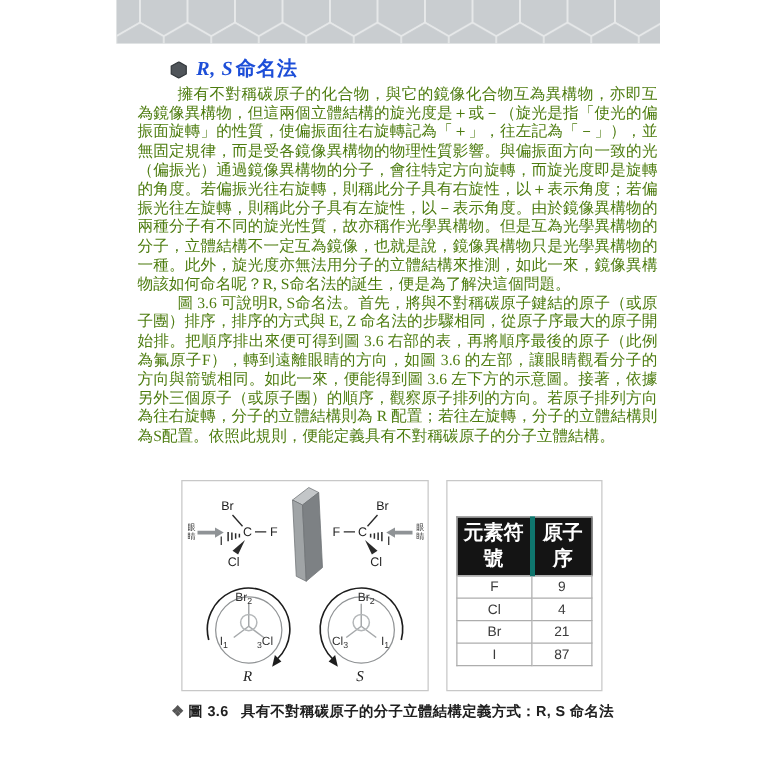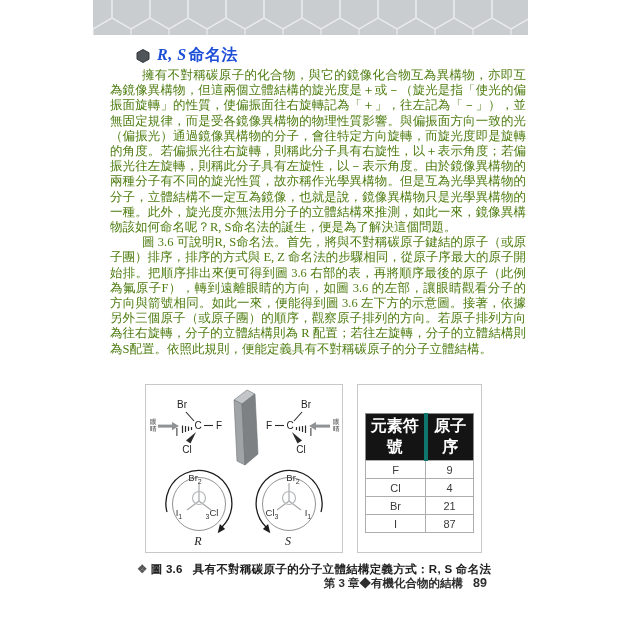--- a/index.html
+++ b/index.html
@@ -210,17 +210,14 @@
           <td>87</td>
         </tr>
       </tbody>
     </table>
   </div>
 
   <div class="caption">
     <span class="marker">❖</span><span class="figno">圖 3.6</span><span>具有不對稱碳原子的分子立體結構定義方式：R, S 命名法</span>
   </div>
 
-  <div class="footer">
-    <span>第 3 章</span><span>◆</span><span>有機化合物的結構</span><span class="pageno">89</span>
-  </div>
 
 </div>
 
 </body></html>

